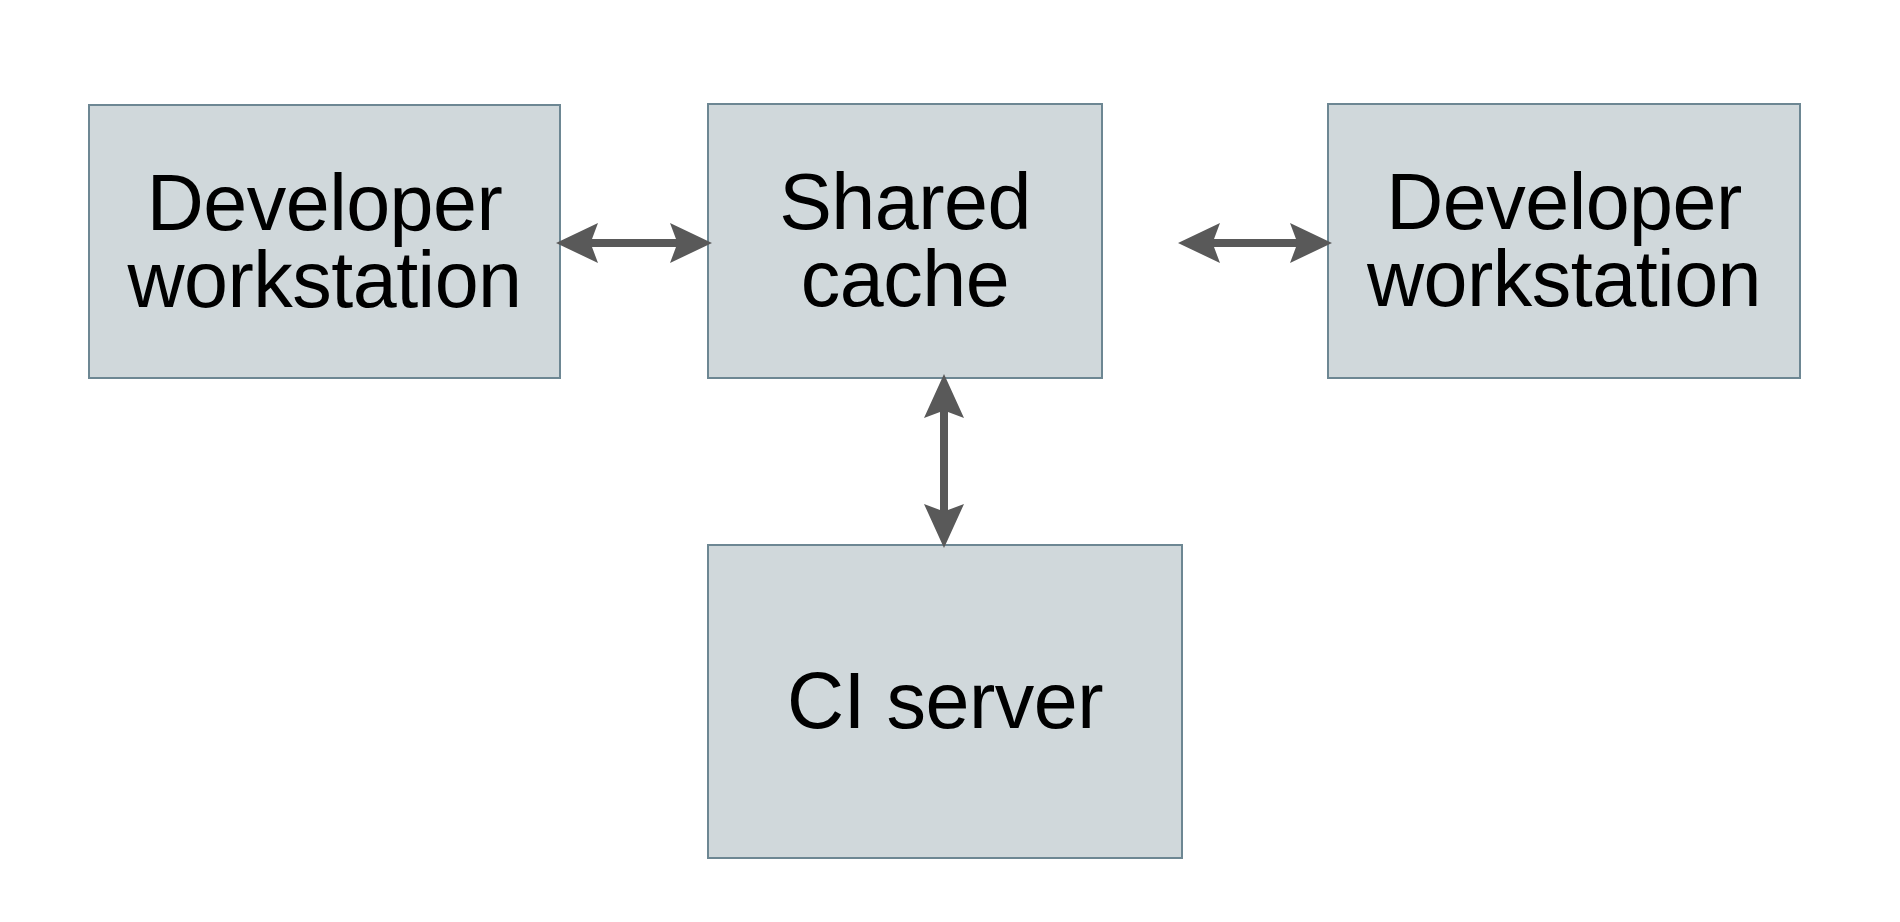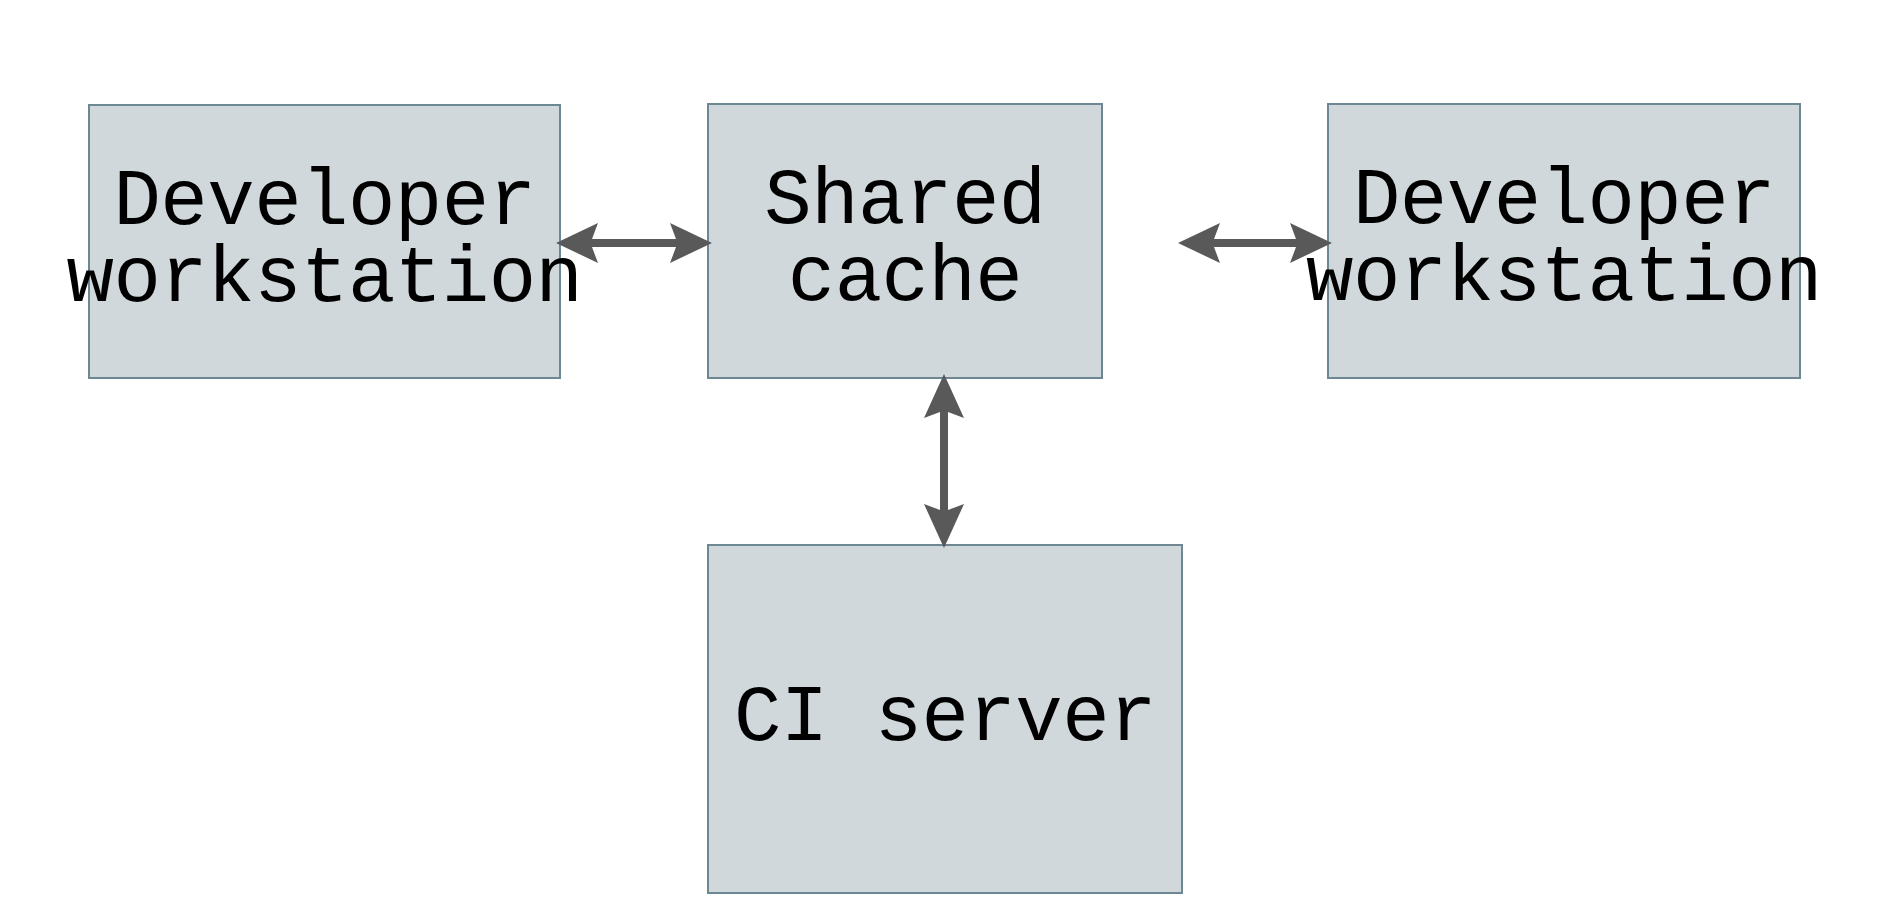--- a/index.html
+++ b/index.html
@@ -22,34 +22,34 @@
     position: absolute;
     box-sizing: border-box;
     background: #d0d8db;
     border: 2px solid #6d8793;
     display: flex;
     align-items: center;
     justify-content: center;
     text-align: center;
   }
   .node-label {
-    font-family: Liberation Mono, monospace;
+    font-family: Liberation Sans, sans-serif;
     font-size: 79px;
     line-height: 0.97;
     font-weight: 400;
     color: #000000;
     letter-spacing: -0.5px;
     white-space: pre-line;
     padding: 0 10px;
   }
   
   #node-dev-left   { left: 88px;   top: 104px; width: 473px; height: 275px; }
   #node-shared     { left: 707px;  top: 103px; width: 396px; height: 276px; }
   #node-dev-right  { left: 1327px; top: 103px; width: 474px; height: 276px; }
-  #node-ci         { left: 707px;  top: 544px; width: 476px; height: 350px; }
+  #node-ci         { left: 707px;  top: 544px; width: 476px; height: 315px; }
 
   .edge {
     position: absolute;
   }
   .edge svg { display: block; }
   #edge-left-shared  { left: 556px;  top: 212px; width: 156px; height: 62px; }
   #edge-shared-right { left: 1178px; top: 212px; width: 154px; height: 62px; }
   #edge-shared-ci    { left: 913px;  top: 374px; width: 62px;  height: 174px; }
 </style>
 </head>

